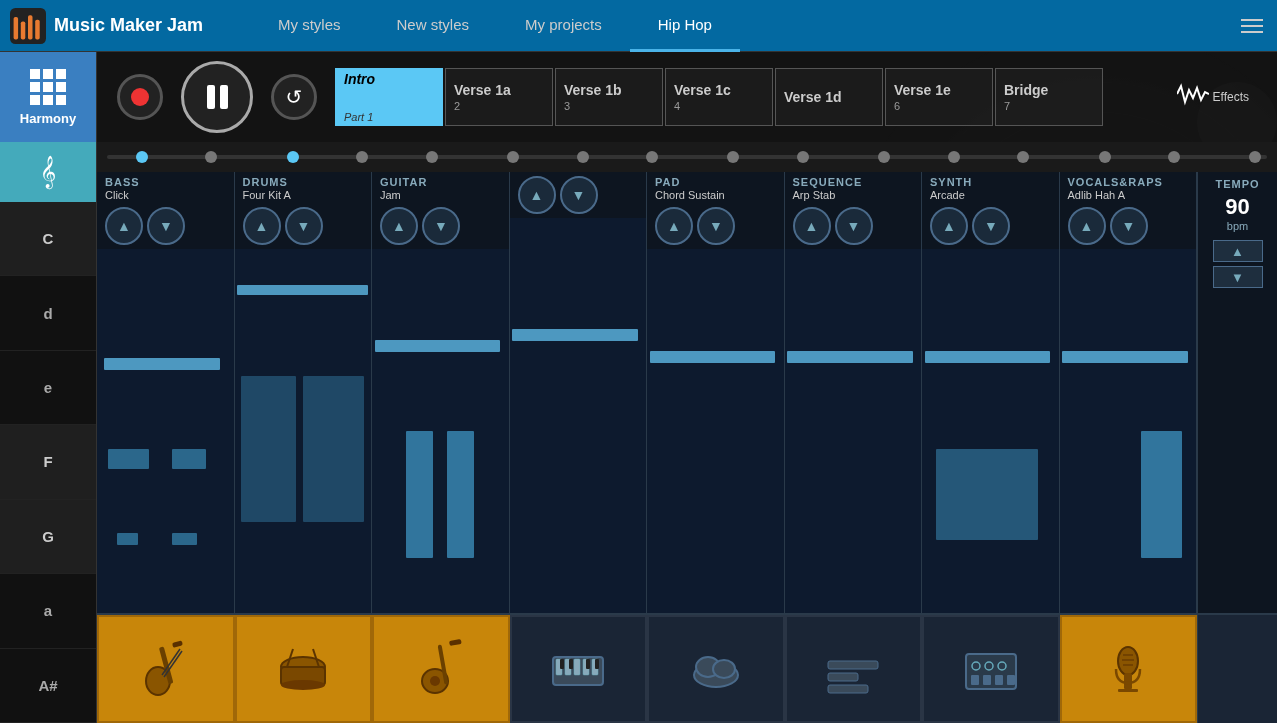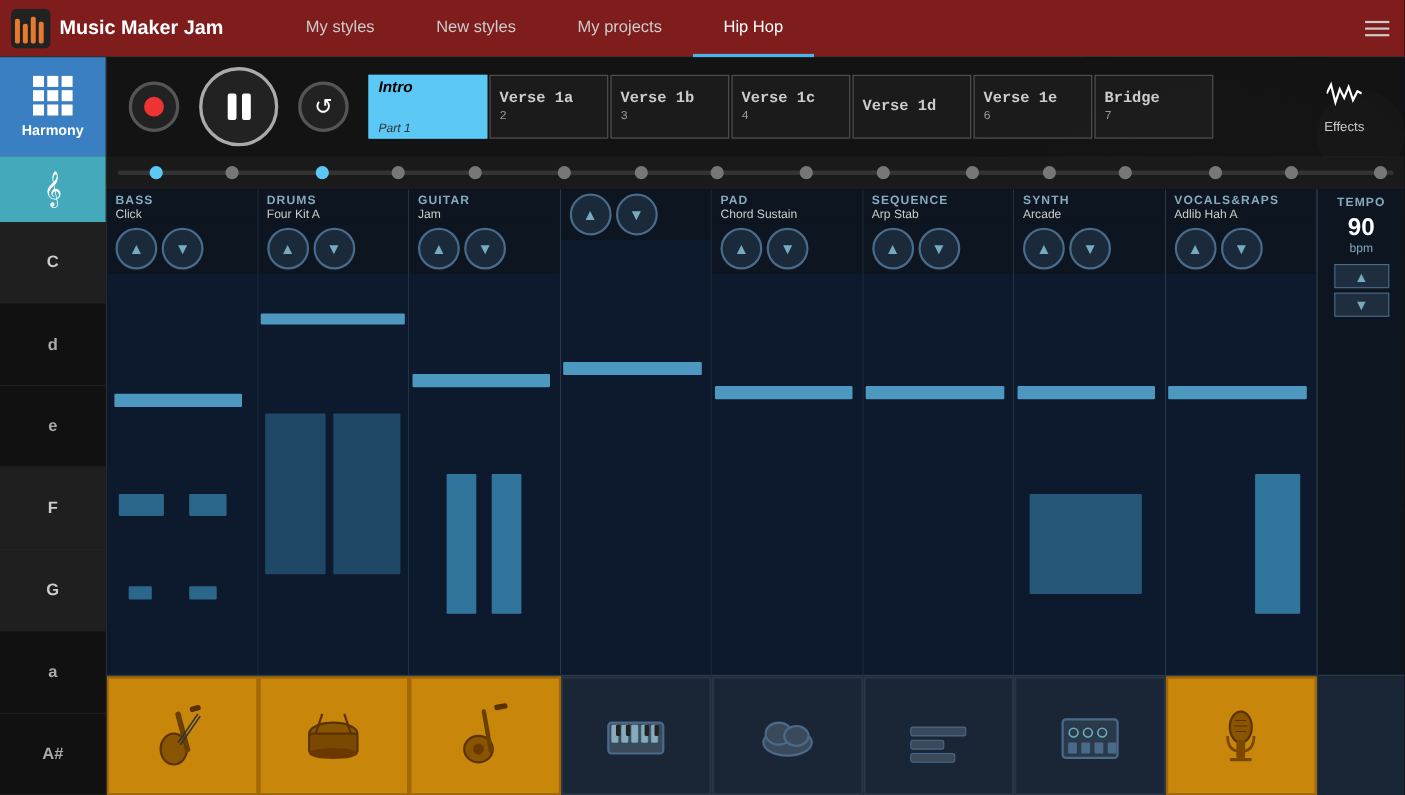--- a/index.html
+++ b/index.html
@@ -10,21 +10,21 @@
       font-family: 'Arial', sans-serif;
       overflow: hidden;
       color: #fff;
     }
 
     
     #top-nav {
       display: flex;
       align-items: center;
       height: 52px;
-      background: #7f1d1d;
+      background: #0369a1;
       border-bottom: 1px solid #333;
       padding: 0 10px;
     }
     #app-logo {
       display: flex;
       align-items: center;
       gap: 8px;
       width: 240px;
     }
     #logo-icon {
@@ -234,30 +234,29 @@
     }
     .song-part.active {
       background: #5bc8f5;
       color: #000;
       border-color: #5bc8f5;
       font-style: italic;
     }
     .song-part:not(.active) {
       background: rgba(30,30,30,0.8);
       color: #ccc;
-      font-family: Liberation Mono, monospace;
     }
     .part-name { font-weight: bold; font-size: 14px; }
     .part-num { font-size: 11px; color: #999; margin-top: 2px; }
     .song-part.active .part-num { color: #333; margin-top: 24px; }
 
     
     #effects-btn {
       display: flex;
-      flex-direction: column;
+      flex-direction: row;
       align-items: center;
       justify-content: flex-start;
       gap: 4px;
       cursor: pointer;
       padding: 8px;
       min-width: 70px;
     }
     #effects-icon {
       font-size: 24px;
     }

